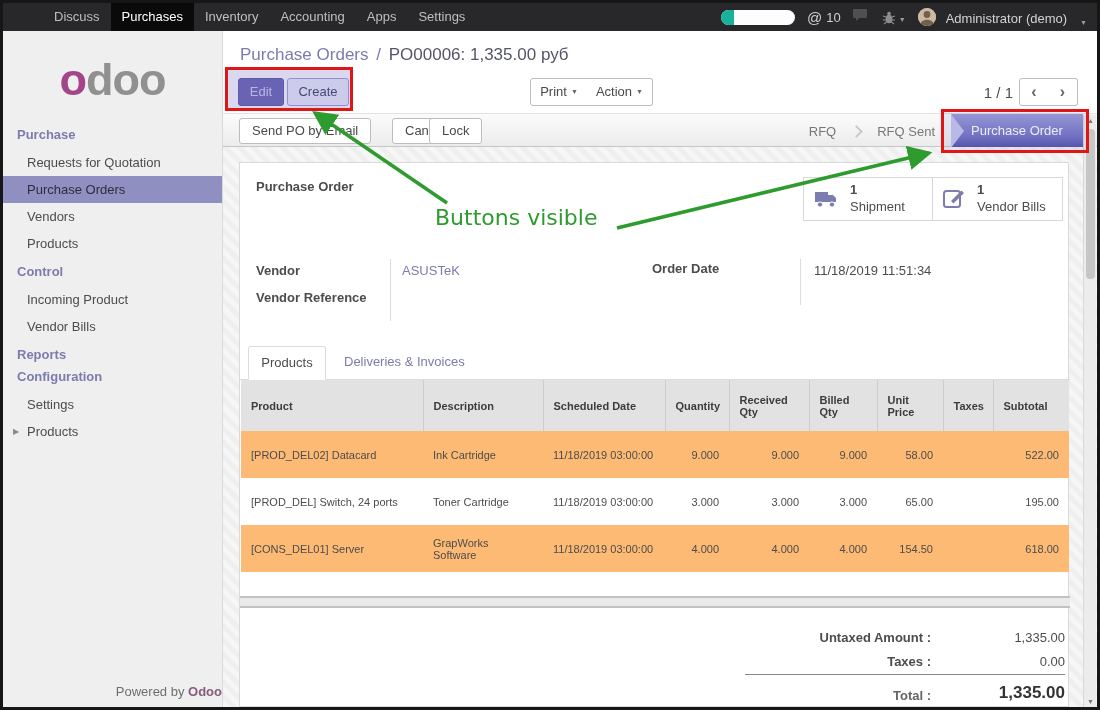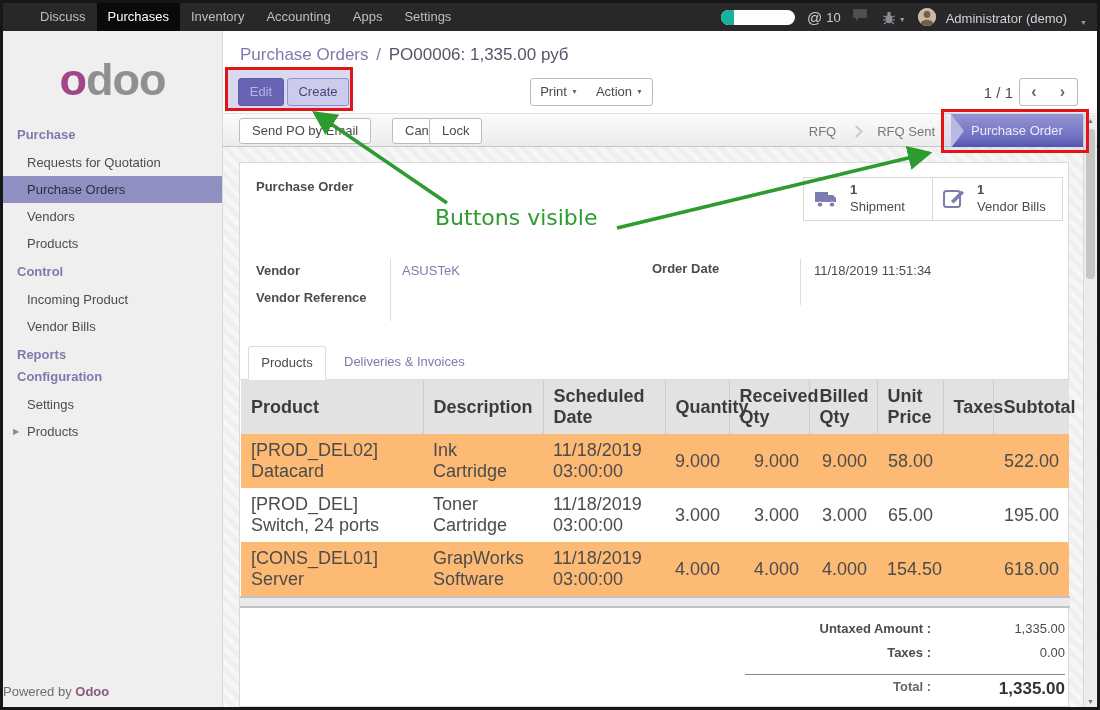--- a/index.html
+++ b/index.html
@@ -1,41 +1,41 @@
 <!DOCTYPE html>
 <html><head>
 <meta charset="utf-8">
 <style>
   * { margin:0; padding:0; box-sizing:border-box; }
   html,body { width:1100px; height:710px; font-family:"Liberation Sans","DejaVu Sans",sans-serif; }
   .frame { position:relative; width:1100px; height:710px; background:#161616; }
   .app { position:absolute; left:3px; top:3px; width:1094px; height:704px; background:#fff; overflow:hidden; }
 
   
-  .topbar { position:absolute; left:0; top:0; width:100%; height:28px; background:#28282b; display:flex; align-items:center; padding-left:26px; }
+  .topbar { position:absolute; left:0; top:0; width:100%; height:28px; background:#28282b; display:flex; align-items:center; padding-left:40px; }
   .topbar .menu { color:#bfbfc3; font-size:13px; padding:0 11px; height:28px; line-height:28px; cursor:pointer; }
   .topbar .menu.active { background:#0a0a0a; color:#fff; }
   .topbar-right { position:absolute; right:10px; top:0; height:28px; display:flex; align-items:center; gap:12px; }
   .pill { width:74px; height:15px; background:#fdfdfd; border-radius:8px; overflow:hidden; display:flex; }
   .pill .teal { width:13px; height:100%; background:#17b29c; }
   .mention { color:#cfcfcf; font-size:13px; display:flex; align-items:center; gap:4px; }
   .icon-svg { display:inline-block; vertical-align:middle; }
   .caret { color:#9a9aa0; font-size:7px; margin-left:3px; }
   .user { display:flex; align-items:flex-end; gap:10px; color:#d2d2d6; font-size:13px; }
   .avatar { width:18px; height:18px; border-radius:50%; overflow:hidden; background:#cbb59e; }
 
   
   .sidebar { position:absolute; left:0; top:28px; width:220px; height:676px; background:#f0eff0; border-right:1px solid #d9d9d9; }
   .logo { margin:26px 0 18px 0; text-align:center; font-size:45px; font-weight:bold; color:#909090; letter-spacing:-1px; line-height:1; }
   .logo .o1 { color:#a24689; }
   .side-header { color:#7c7bad; font-weight:bold; font-size:13px; padding:7px 0 7px 14px; }
   .side-item { color:#4c4c4c; font-size:13px; padding:6px 0 6px 24px; cursor:pointer; position:relative; }
   .side-item.selected { background:#8f8fc2; color:#2e2e3c; }
   .side-item .expander { position:absolute; left:10px; top:9px; font-size:8px; color:#8a8a8a; }
-  .side-footer { position:absolute; bottom:8px; width:100%; text-align:left; font-size:13px; color:#6e6e6e; }
+  .side-footer { position:absolute; bottom:8px; width:100%; text-align:right; font-size:13px; color:#6e6e6e; }
   .side-footer b { color:#875a7b; }
 
   
   .content { position:absolute; left:220px; top:28px; width:874px; height:676px; background:#fff; }
   .crumb { padding:14px 0 0 17px; font-size:17px; }
   .crumb .link { color:#7c7bad; cursor:pointer; }
   .crumb .sep { color:#7c7bad; padding:0 3px; }
   .crumb .cur { color:#55556a; }
 
   .btnrow { position:relative; height:44px; }
@@ -73,31 +73,31 @@
 
   .flabel { position:absolute; font-size:13px; font-weight:bold; color:#4c4c4c; }
   .fvalue { position:absolute; font-size:13px; color:#4c4c4c; }
   .fvalue.link { color:#7c7bad; cursor:pointer; }
   .vline { position:absolute; width:1px; background:#ddd; }
 
   .tabs { position:absolute; left:0; top:183px; width:830px; height:34px; border-bottom:1px solid #dcdcdc; }
   .tab-active { position:absolute; left:8px; top:0; width:78px; height:34px; background:#fff; border:1px solid #dcdcdc; border-bottom:1px solid #fff; border-radius:3px 3px 0 0; text-align:center; line-height:32px; font-size:13px; color:#4c4c4c; cursor:pointer; }
   .tab-link { position:absolute; left:104px; top:0; height:34px; line-height:32px; font-size:13px; color:#7c7bad; cursor:pointer; }
 
-  table.olines { position:absolute; left:1px; top:217px; width:828px; border-collapse:collapse; table-layout:fixed; font-size:18px; color:#4c4c4c; }
+  table.olines { position:absolute; left:1px; top:217px; width:828px; border-collapse:collapse; table-layout:fixed; font-size:11px; color:#4c4c4c; }
   .olines th { background:#e2e2e2; font-weight:bold; color:#3c3c3c; text-align:left; padding:6px 10px; height:51px; border-right:1px solid #cdcdcd; vertical-align:middle; }
   .olines th:last-child { border-right:none; }
   .olines td { padding:6px 10px; height:47px; vertical-align:middle; }
   .olines .num { text-align:right; }
   .olines tr.alt { background:#fdba74; }
 
   .hbar { position:absolute; left:0; top:433px; width:830px; height:12px; background:#eaeaea; border-top:2px solid #c2c2c2; border-bottom:2px solid #c2c2c2; }
 
   .totals { position:absolute; left:460px; top:458px; width:365px; font-size:13px; color:#4c4c4c; }
-  .trow { display:flex; height:24px; align-items:flex-start; }
+  .trow { display:flex; height:24px; align-items:flex-end; }
   .trow .tl { flex:1; text-align:right; font-weight:bold; padding-right:24px; }
   .trow .tv { width:110px; text-align:right; }
   .tsep { border-top:1px solid #888; margin:5px 0 4px 45px; }
   .trow.total .tl { font-weight:bold; color:#666; }
   .trow.total .tv { font-weight:bold; font-size:17px; color:#333; }
 
   
   .vscroll { position:absolute; left:860px; top:84px; width:13px; height:592px; background:#ececec; border-left:1px solid #d8d8d8; }
   .vscroll .arr { position:absolute; left:0; width:13px; text-align:center; font-size:7px; color:#777; }
   .vscroll .up { top:2px; } .vscroll .dn { bottom:2px; }

